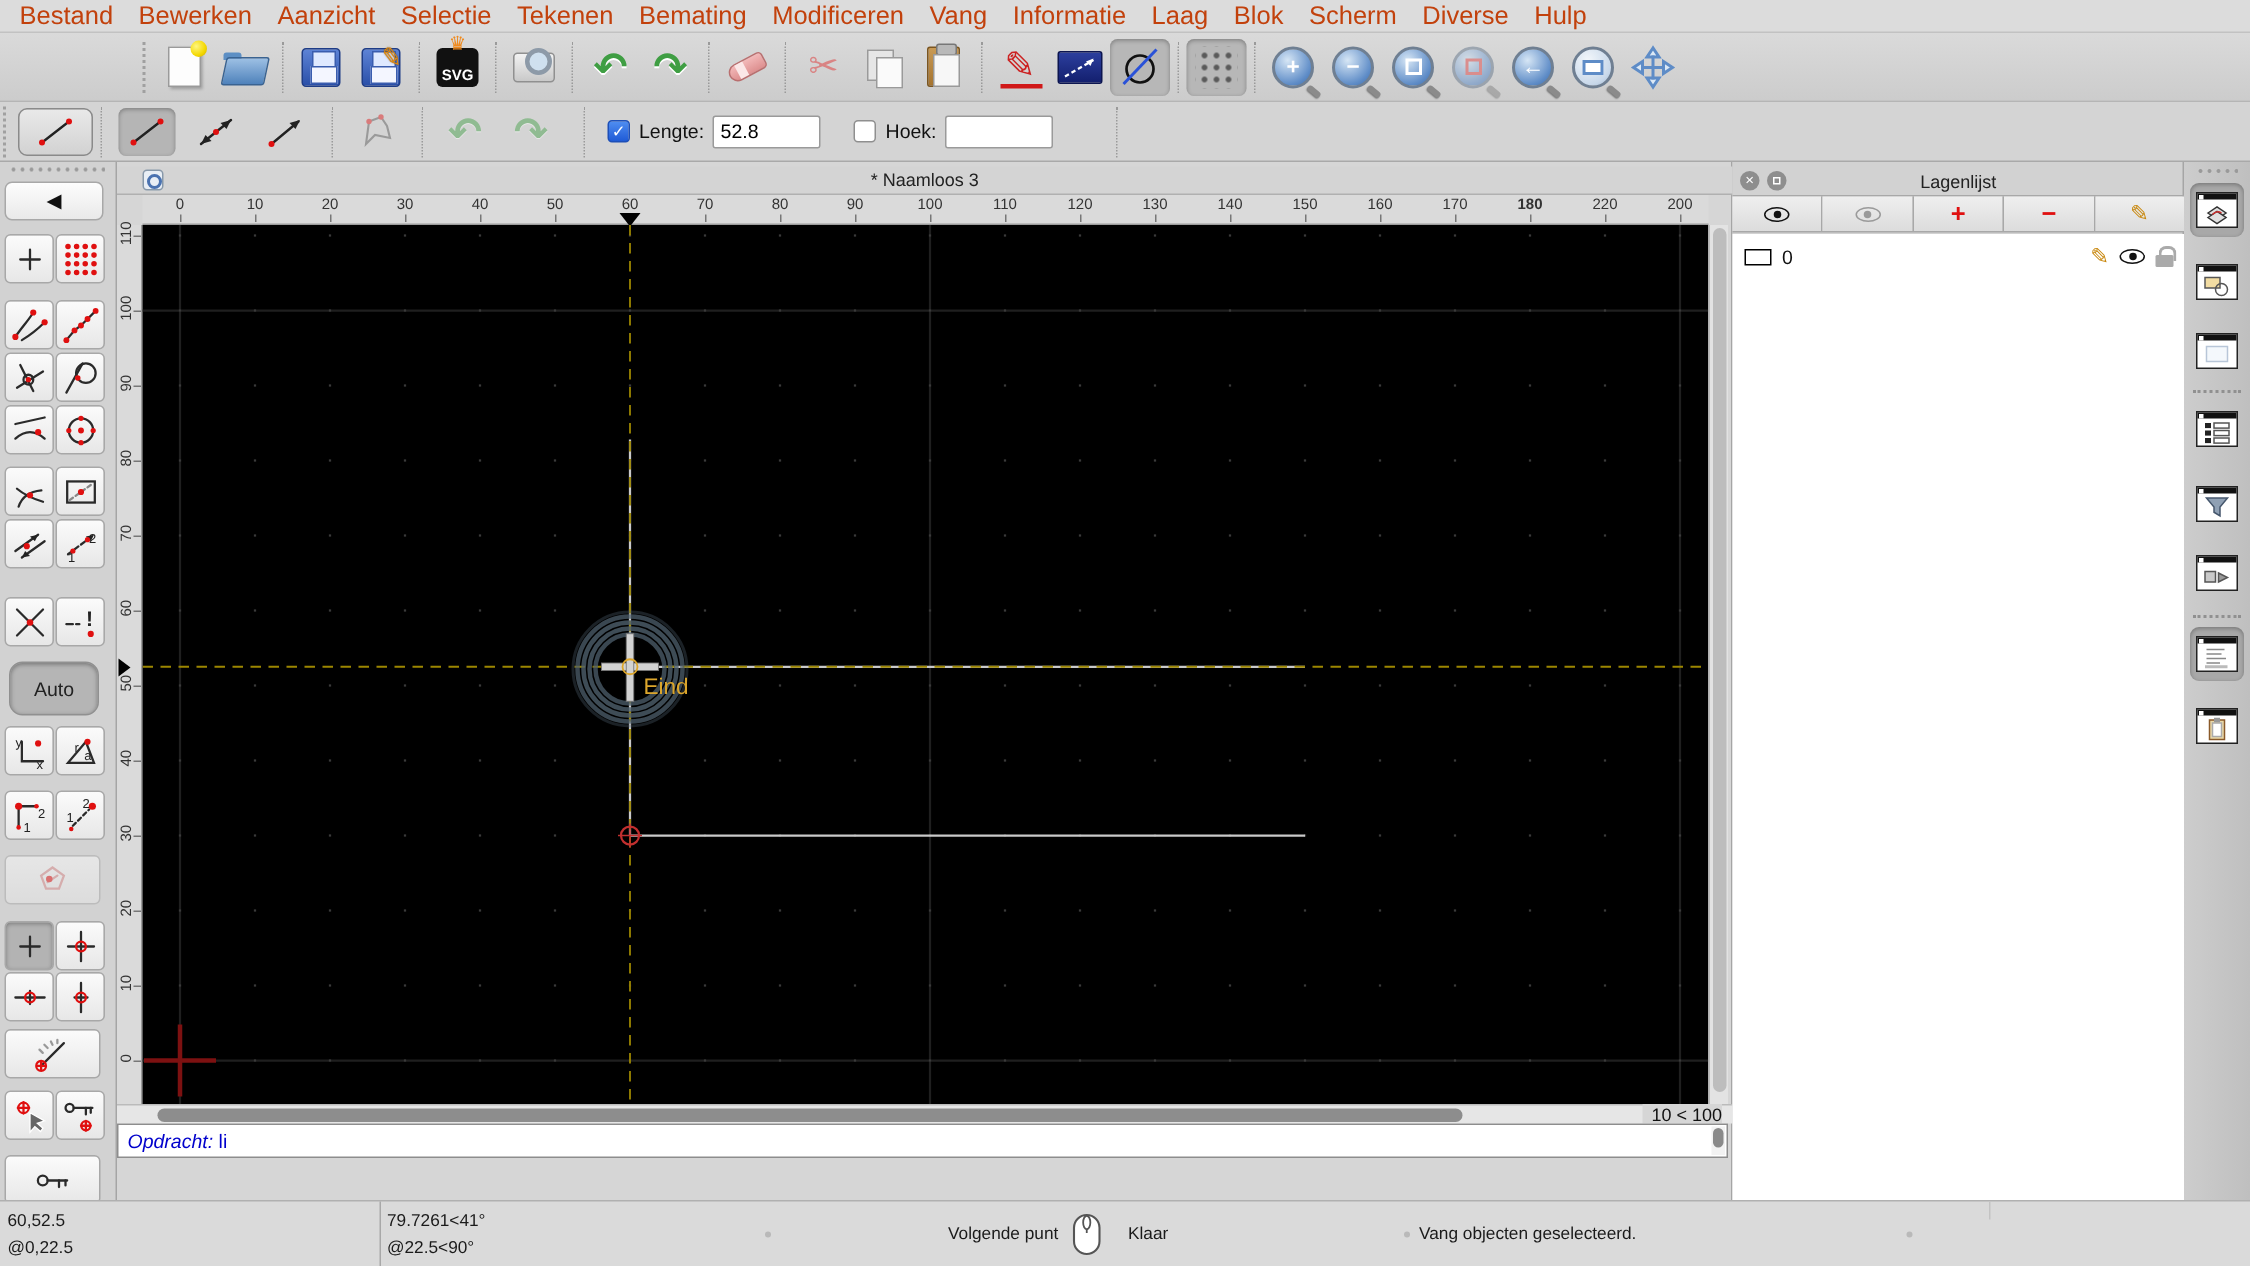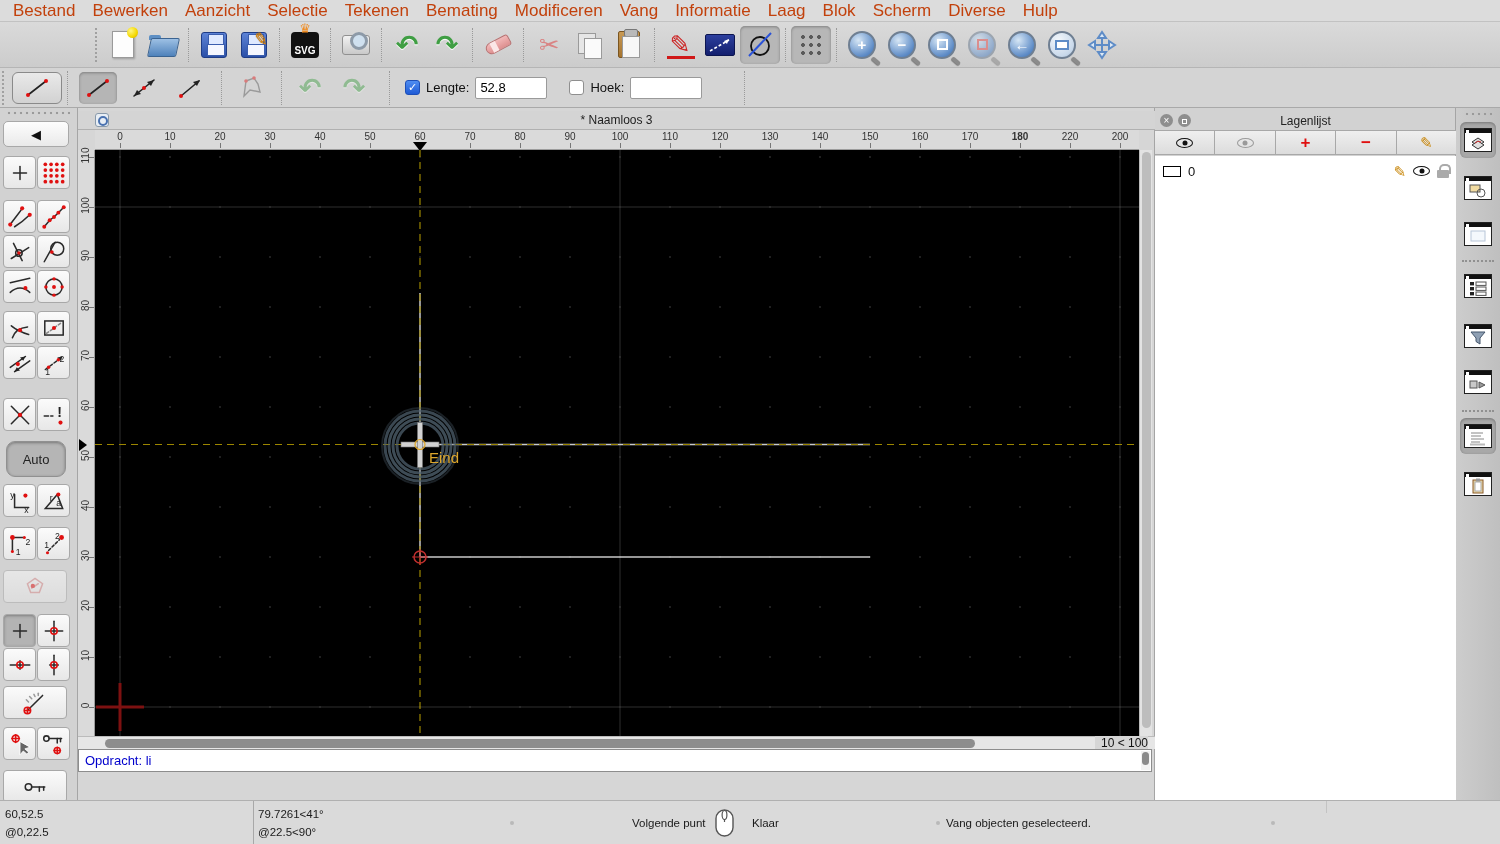--- a/index.html
+++ b/index.html
@@ -127,21 +127,21 @@
   #vmarker{position:absolute;left:1px;width:0;height:0;border-top:6px solid transparent;border-bottom:6px solid transparent;
     border-left:8px solid #000;}
   #canvaswrap{position:absolute;left:17px;top:42px;width:1044px;height:586px;background:#000;}
   #vscroll{position:absolute;left:1061px;top:42px;width:13px;height:586px;background:#e3e3e3;border-left:1px solid #bbb;}
   #vscroll .thumb{position:absolute;left:2px;top:2px;width:9px;height:576px;background:#bdbdbd;border-radius:5px;}
   #hscrollrow{position:absolute;left:0px;top:628px;width:1077px;height:13px;background:#e6e6e6;border-top:1px solid #bbb;}
   #hscrollrow .thumb{position:absolute;left:27px;top:2px;width:870px;height:9px;background:#8d8d8d;border-radius:5px;}
   #zoomind{position:absolute;right:6px;top:628px;font-size:12px;color:#111;height:14px;line-height:14px;background:#d6d6d6;padding-left:6px;}
   #cmdhist{position:absolute;left:0;top:641px;width:1074px;height:23px;background:#fff;border:1px solid #8d8d8d;}
   #cmdhist .ptext{position:absolute;left:6px;top:3px;font-size:13px;color:#0000cc;}
-  #cmdhist .ptext .plabel{}
+  #cmdhist .ptext .plabel{font-style:italic;}
   #cmdhist .cscroll{position:absolute;right:1px;top:1px;width:9px;height:19px;background:#f2f2f2;}
   #cmdhist .cscroll .thumb{position:absolute;left:1px;top:1px;width:7px;height:13px;background:#8a8a8a;border-radius:4px;}
   #nextrow{position:absolute;left:0;top:664px;width:1077px;height:28px;background:#d6d6d6;display:flex;align-items:center;}
   #nextrow .nlabel{font-size:13px;color:#111;margin-left:3px;white-space:nowrap;}
   #nextrow .ninput{width:1005px;height:20px;margin-left:4px;border:1px solid #9a9a9a;background:#fff;
     font-size:13px;font-family:inherit;padding:0 4px;}
   .winicon{width:17px;height:15px;border:1px solid #333;background:#fff;position:relative;margin-left:4px;}
   .winicon::before{content:"";position:absolute;left:0;top:0;width:100%;height:4px;background:#222;}
 
   

